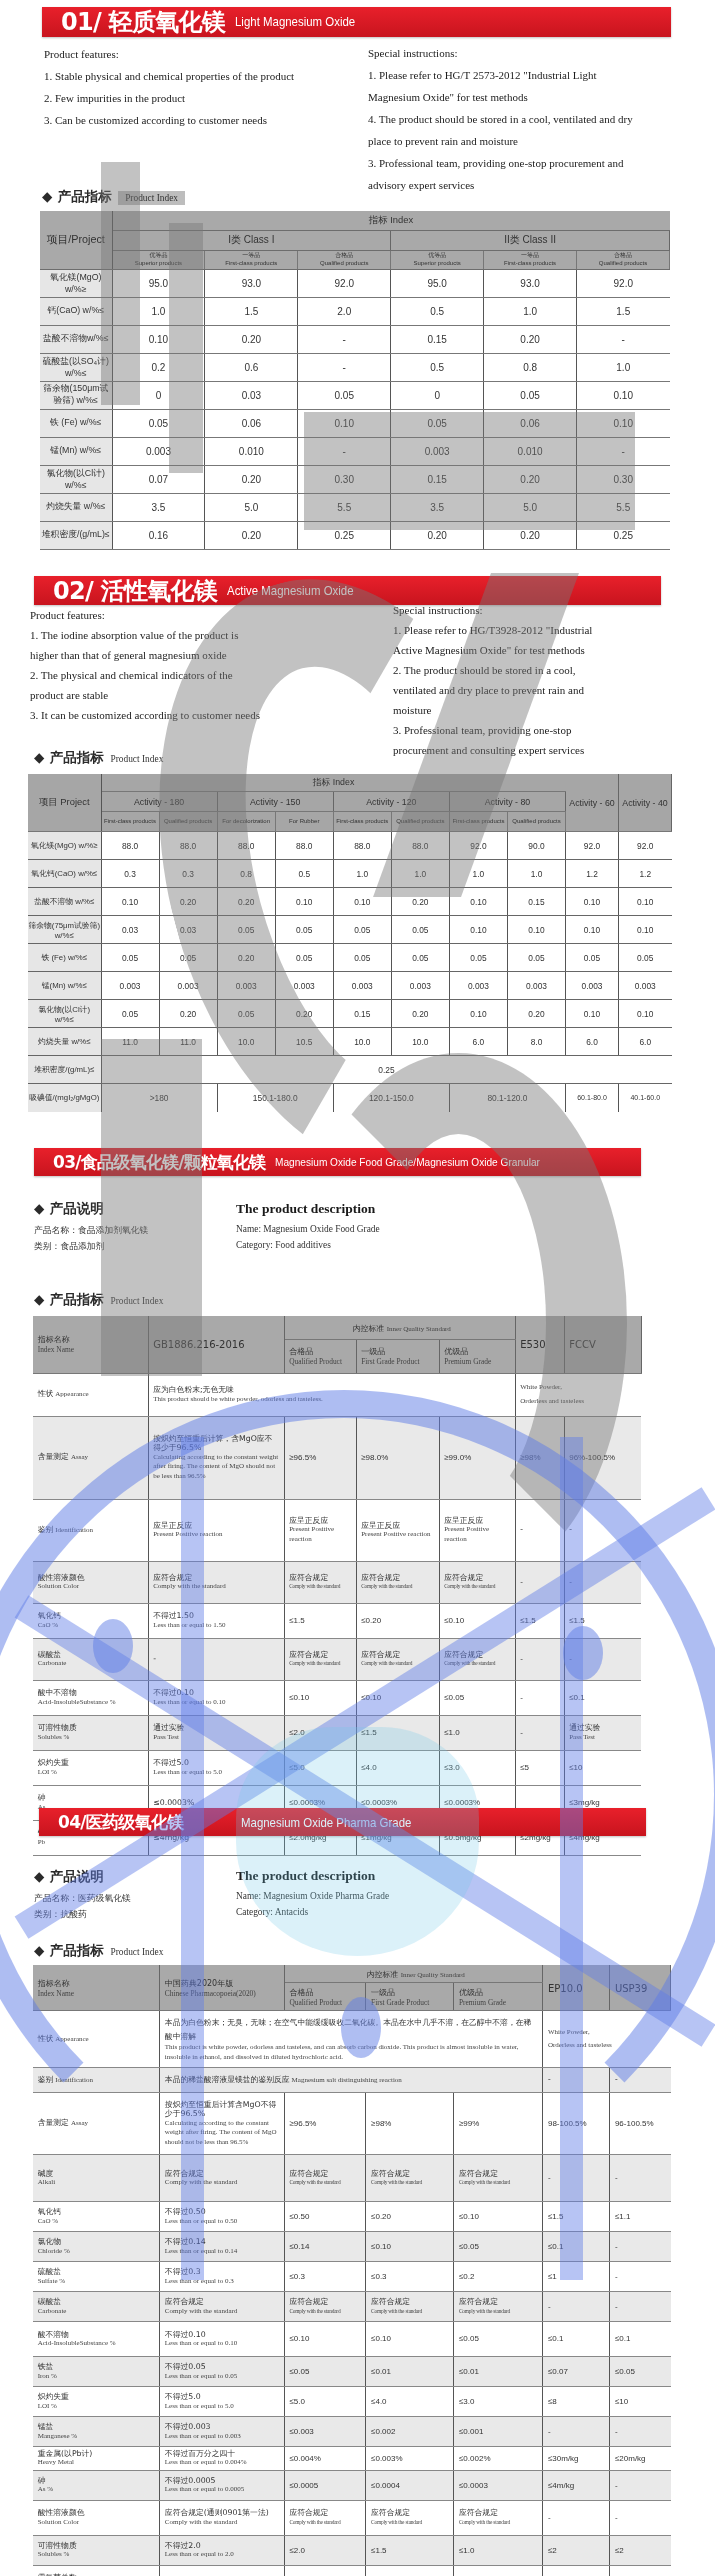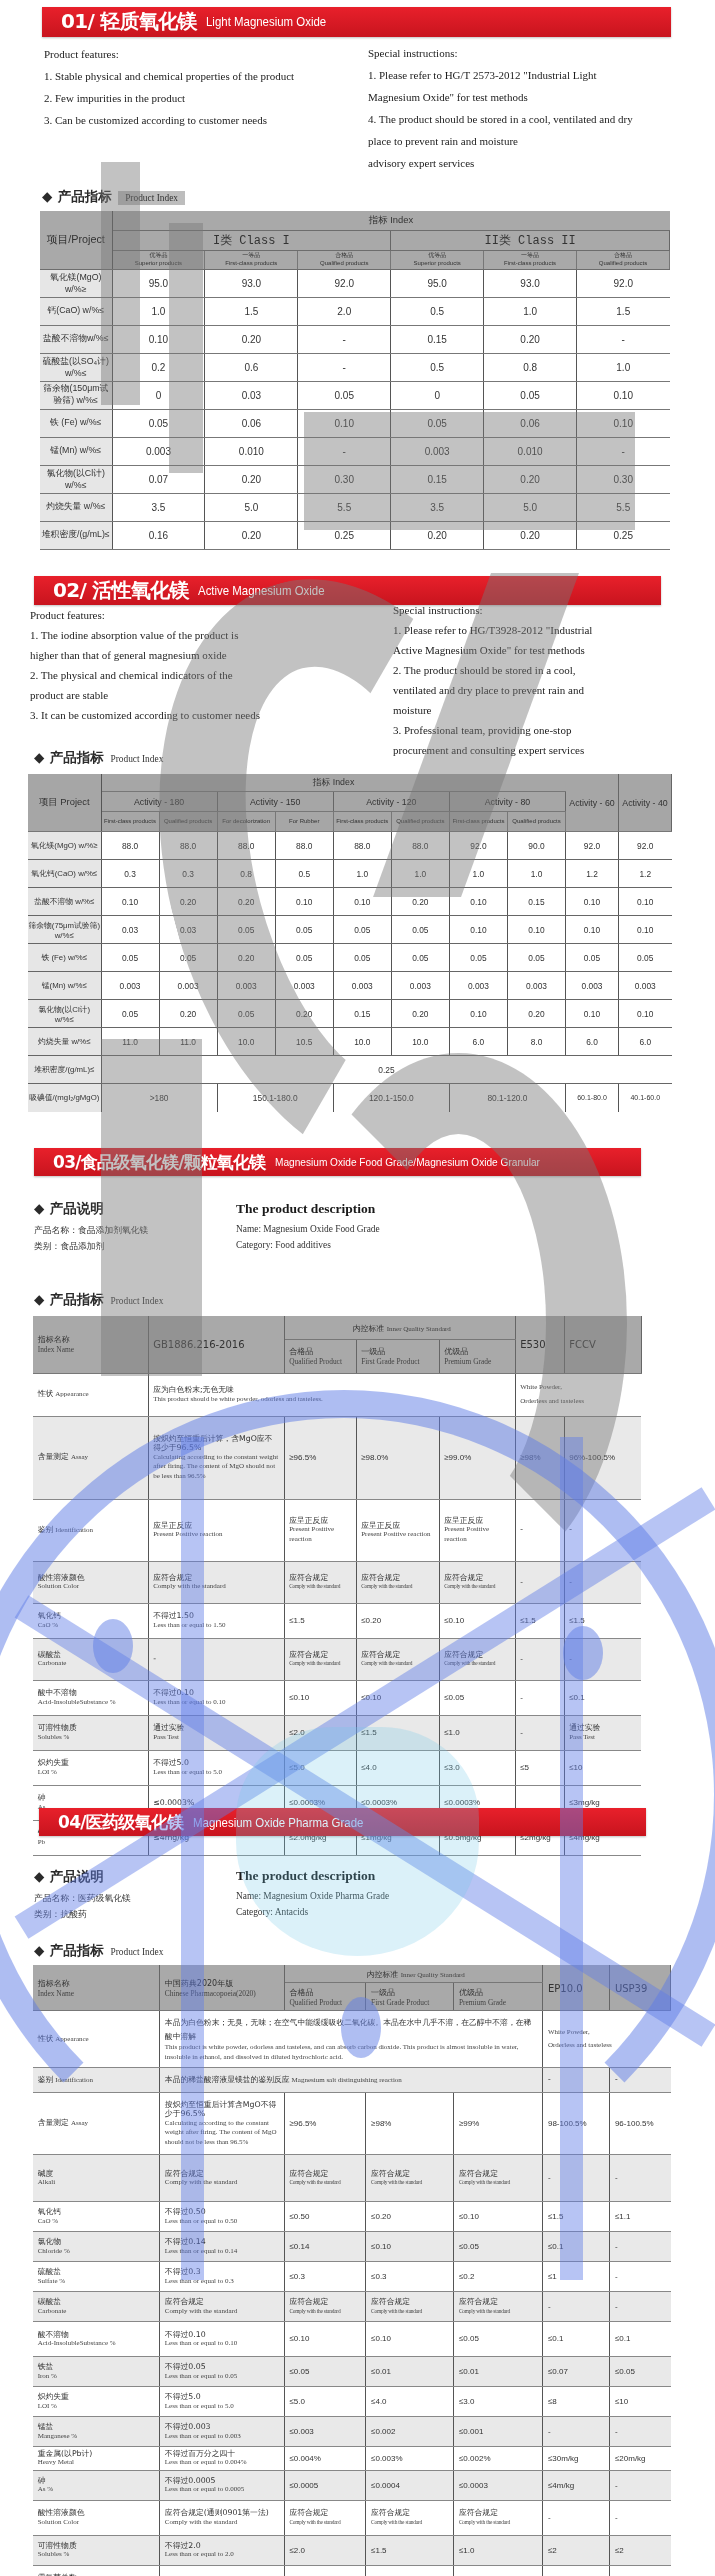--- a/index.html
+++ b/index.html
@@ -5,40 +5,40 @@
   * { box-sizing: border-box; margin: 0; padding: 0; }
   html, body { width: 715px; background: #ffffff; }
   body { position: relative; height: 2576px; overflow: hidden;
          font-family: "Liberation Serif", "DejaVu Serif", serif; color: #2b2b2b; }
 
   
   .wm { position: absolute; pointer-events: none; z-index: 5; }
   .wm-gray { background: rgba(120,120,120,0.45); }
   .banner { position: absolute; height: 30px; background: linear-gradient(180deg,#e8202b 0%,#c8141e 100%);
             box-shadow: 0 1.3px 2px rgba(0,0,0,0.25); display: flex; align-items: center; padding-left: 19px; }
-  .banner .num { color: #fff; font-family: "DejaVu Sans", sans-serif; font-weight: bold; font-size: 20px; letter-spacing: -0.7px; }
+  .banner .num { color: #fff; font-family: "DejaVu Sans", sans-serif; font-weight: bold; font-size: 24px; letter-spacing: -0.7px; }
   .banner .en { color: #fff; font-family: "Liberation Sans", sans-serif; font-size: 13px; margin-left: 9.4px; transform: scaleX(0.88); transform-origin: left center; white-space: nowrap; }
 
   .para { position: absolute; font-size: 11px; line-height: 22px; color: #1c1c1c; }
 
   .subhead { position: absolute; display: flex; align-items: baseline; }
   .subhead .dia { font-size: 13.5px; margin-right: 5.4px; font-family: "DejaVu Sans", sans-serif; }
   .subhead .zh { font-family: "DejaVu Sans", sans-serif; font-weight: bold; font-size: 13.5px; }
   .subhead .en { font-size: 9.4px; margin-left: 6.7px; color: #333; }
   .subhead.boxed .en { background: #bdbdbd; padding: 2px 6.7px; }
 
   table { border-collapse: collapse; position: absolute; table-layout: fixed; }
   td, th { text-align: center; vertical-align: middle; font-weight: normal; }
 
   
   .t1 { left: 40px; top: 211px; width: 630px; font-family: "Liberation Sans", sans-serif; }
   .t1 th { background: #a9a9a9; color: #333; border-bottom: 1.3px solid #6d6d6d; }
   .t1 th.proj { font-size: 10.8px; border-right: 0.7px solid #555; }
   .t1 th.hd-index { font-size: 9.4px; height: 19px; }
-  .t1 th.hd-class { font-size: 12px; height: 20px; border-right: 0.7px solid #666; font-family: Liberation Mono, monospace; }
+  .t1 th.hd-class { font-size: 10px; height: 20px; border-right: 0.7px solid #666; }
   .t1 th.hd-grade { font-size: 6px; line-height: 7.4px; height: 19px; border-right: 0.7px solid #777; }
   .t1 td { font-size: 10px; height: 28px; border-bottom: 1.3px solid #777; border-right: 0.7px solid #555; color: #333; }
   .t1 td.rowh { background: #e6e6e6; font-size: 8.8px; }
 
   
   .t2 { left: 28px; top: 774px; width: 644px; font-family: "Liberation Sans", sans-serif; }
   .t2 th { background: #a6a6a6; color: #333; border-bottom: 1.3px solid #777; }
   .t2 th.proj { font-size: 9.4px; border-right: 0.7px solid #555; }
   .t2 th.hd-index { font-size: 8.8px; height: 17.5px; }
   .t2 th.hd-act { font-size: 8.8px; height: 20px; border-right: 0.7px solid #666; }
@@ -96,20 +96,21 @@
   <div>1. Stable physical and chemical properties of the product</div>
   <div>2. Few impurities in the product</div>
   <div>3. Can be customized according to customer needs</div>
 </div>
 <div class="para" style="left:368px;top:42px;width:337px;">
   <div>Special instructions:</div>
   <div>1. Please refer to HG/T 2573-2012 "Industrial Light</div>
   <div>Magnesium Oxide" for test methods</div>
   <div>4. The product should be stored in a cool, ventilated and dry</div>
   <div>place to prevent rain and moisture</div>
+  <div>3. Professional team, providing one-stop procurement and</div>
   <div>advisory expert services</div>
 </div>
 
 <div class="subhead boxed" style="left:42px;top:188px;">
   <span class="dia">◆</span>
   <span class="zh">产品指标</span>
   <span class="en">Product Index</span>
 </div>
 
 <table class="t1">
@@ -664,21 +665,21 @@
         </td>
         <td class="val">≤2.0mg/kg</td>
         <td class="val">≤1mg/kg</td>
         <td class="val">≤0.5mg/kg</td>
         <td class="val">≤2mg/kg</td>
         <td class="val" style="border-right: none;">≤4mg/kg</td>
       </tr>
     </tbody>
 </table>
 
-<div class="banner" style="left:39px;top:1808px;width:607px;height:28px;">
+<div class="banner" style="left:39px;top:1808px;width:607px;height:28px;gap:48px;">
   <span class="num" style="font-size:17px;">04/医药级氧化镁</span>
   <span class="en" style="font-size:13px;">Magnesium Oxide Pharma Grade</span>
 </div>
 <div class="desc-block" style="left:34px;top:1868px;">
   <div class="subhead" style="position:relative;">
     <span class="dia">◆</span>
     <span class="zh">产品说明</span>
   </div>
   <div class="desc-zh" style="margin-top:4px;">产品名称：医药级氧化镁</div>
   <div class="desc-zh">类别：抗酸药</div>

